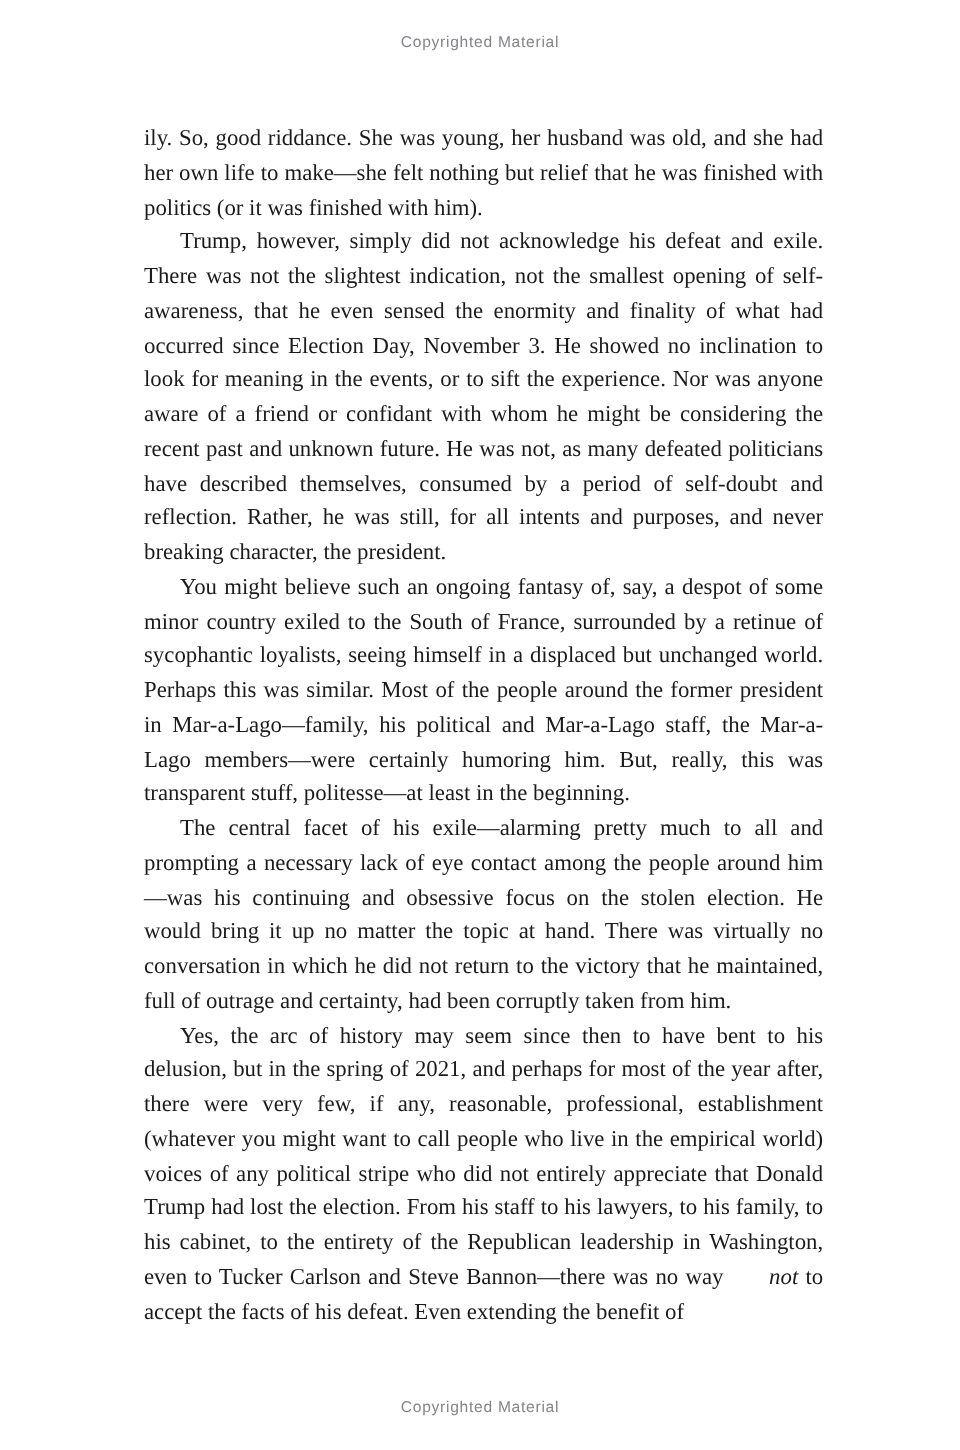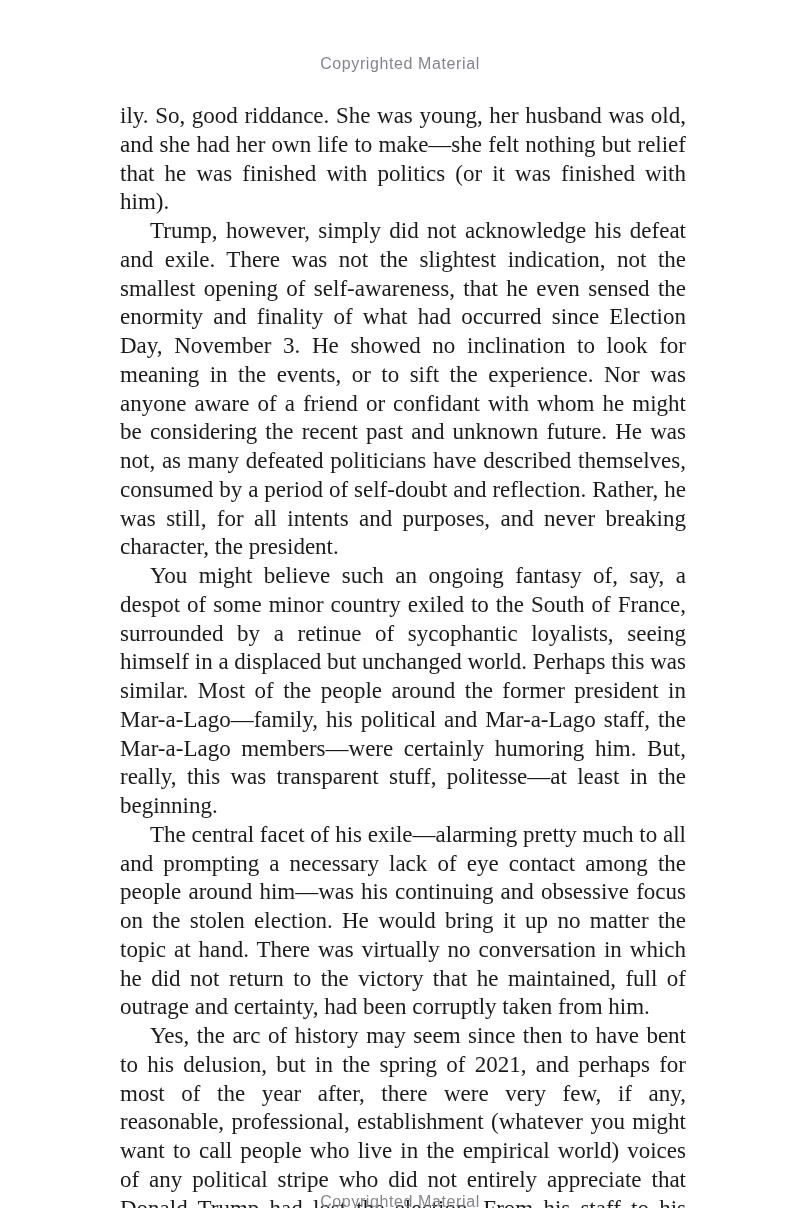--- a/index.html
+++ b/index.html
@@ -23,25 +23,24 @@
     background: #ffffff;
   }
 
   
   .watermark {
     position: absolute;
     left: 0;
     width: 800px;
     text-align: center;
     font-family: "Liberation Sans", "DejaVu Sans", sans-serif;
-    font-size: 16px;
+    font-size: 13px;
     letter-spacing: 0.6px;
     color: #84848a;
     white-space: nowrap;
-    margin-top: 28px;
   }
   .watermark.top    { top: 27px; }
   .watermark.bottom { top: 1165px; }
 
   
   .running-head {
     position: absolute;
     top: 58px;
     left: 120px;
     width: 565px;
@@ -66,21 +65,21 @@
 
   
   .textblock {
     position: absolute;
     top: 102px;
     left: 120px;
     width: 566px;
   }
   .textblock p {
     margin: 0;
-    font-size: 23px;
+    font-size: 19px;
     line-height: 28.75px;
     text-align: justify;
     text-justify: inter-word;
     color: #1b1b1d;
     hyphens: none;
     -webkit-hyphens: none;
   }
   .textblock p.indent {
     text-indent: 30px;
   }

